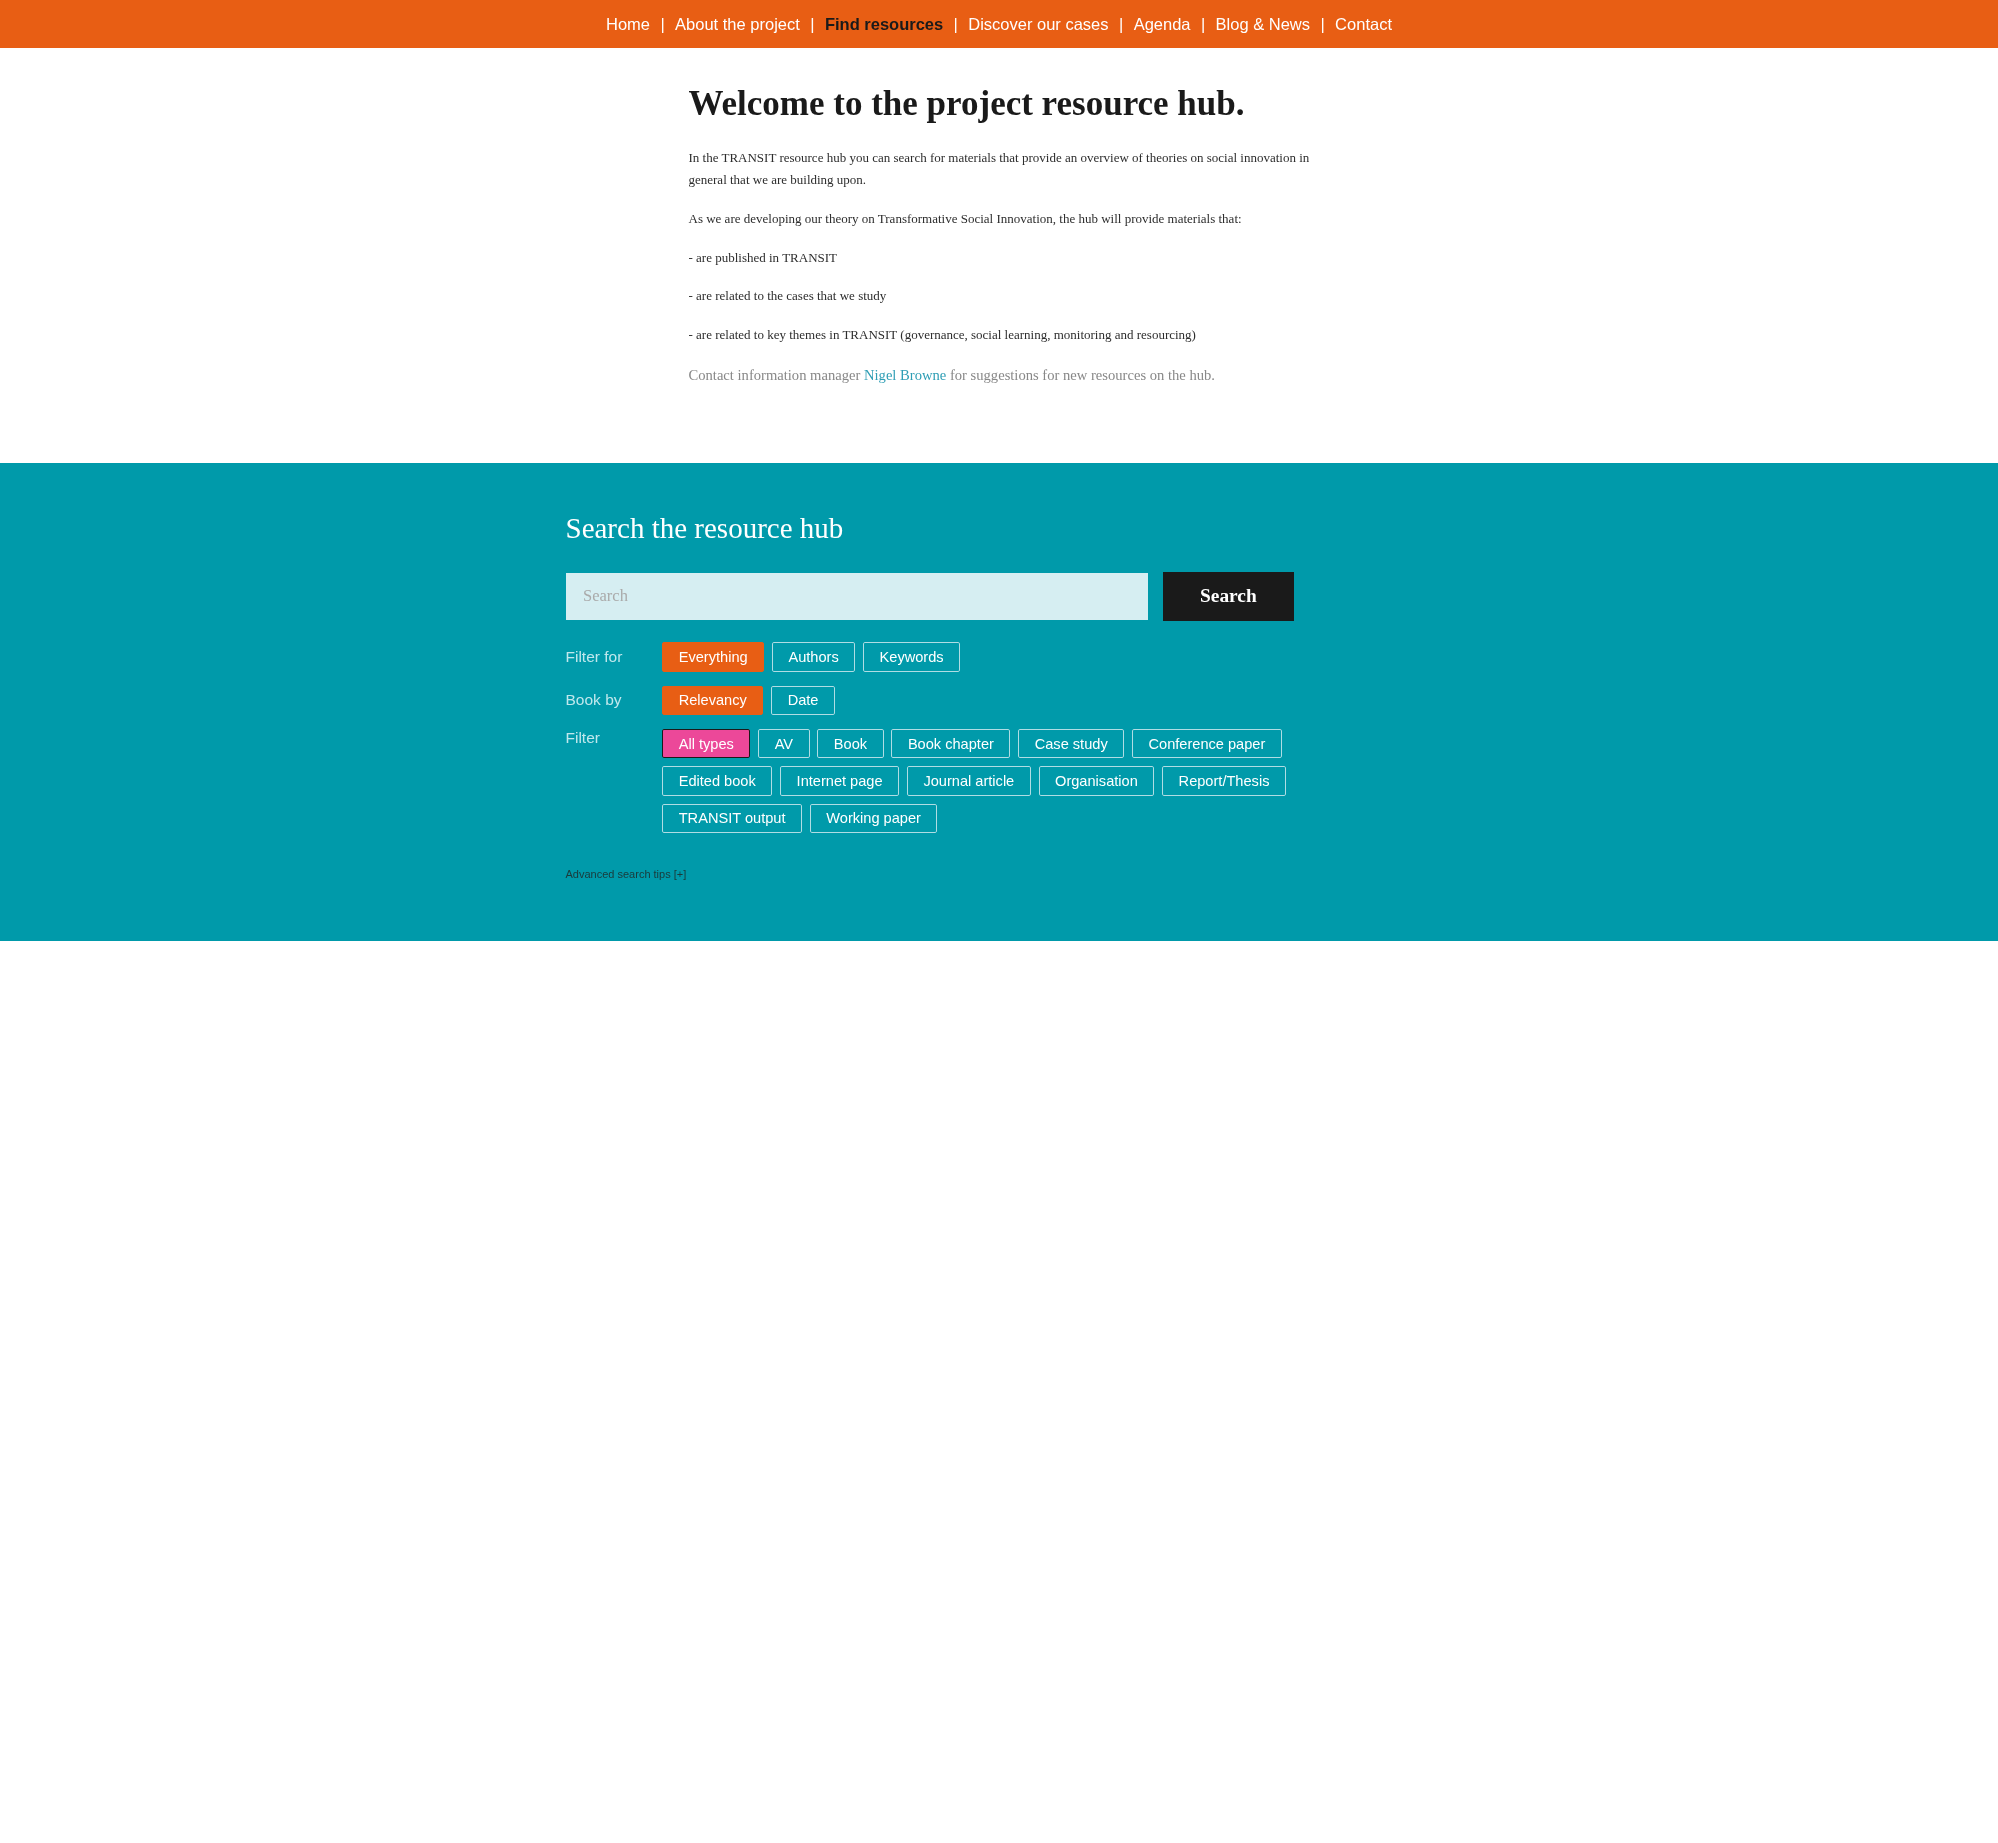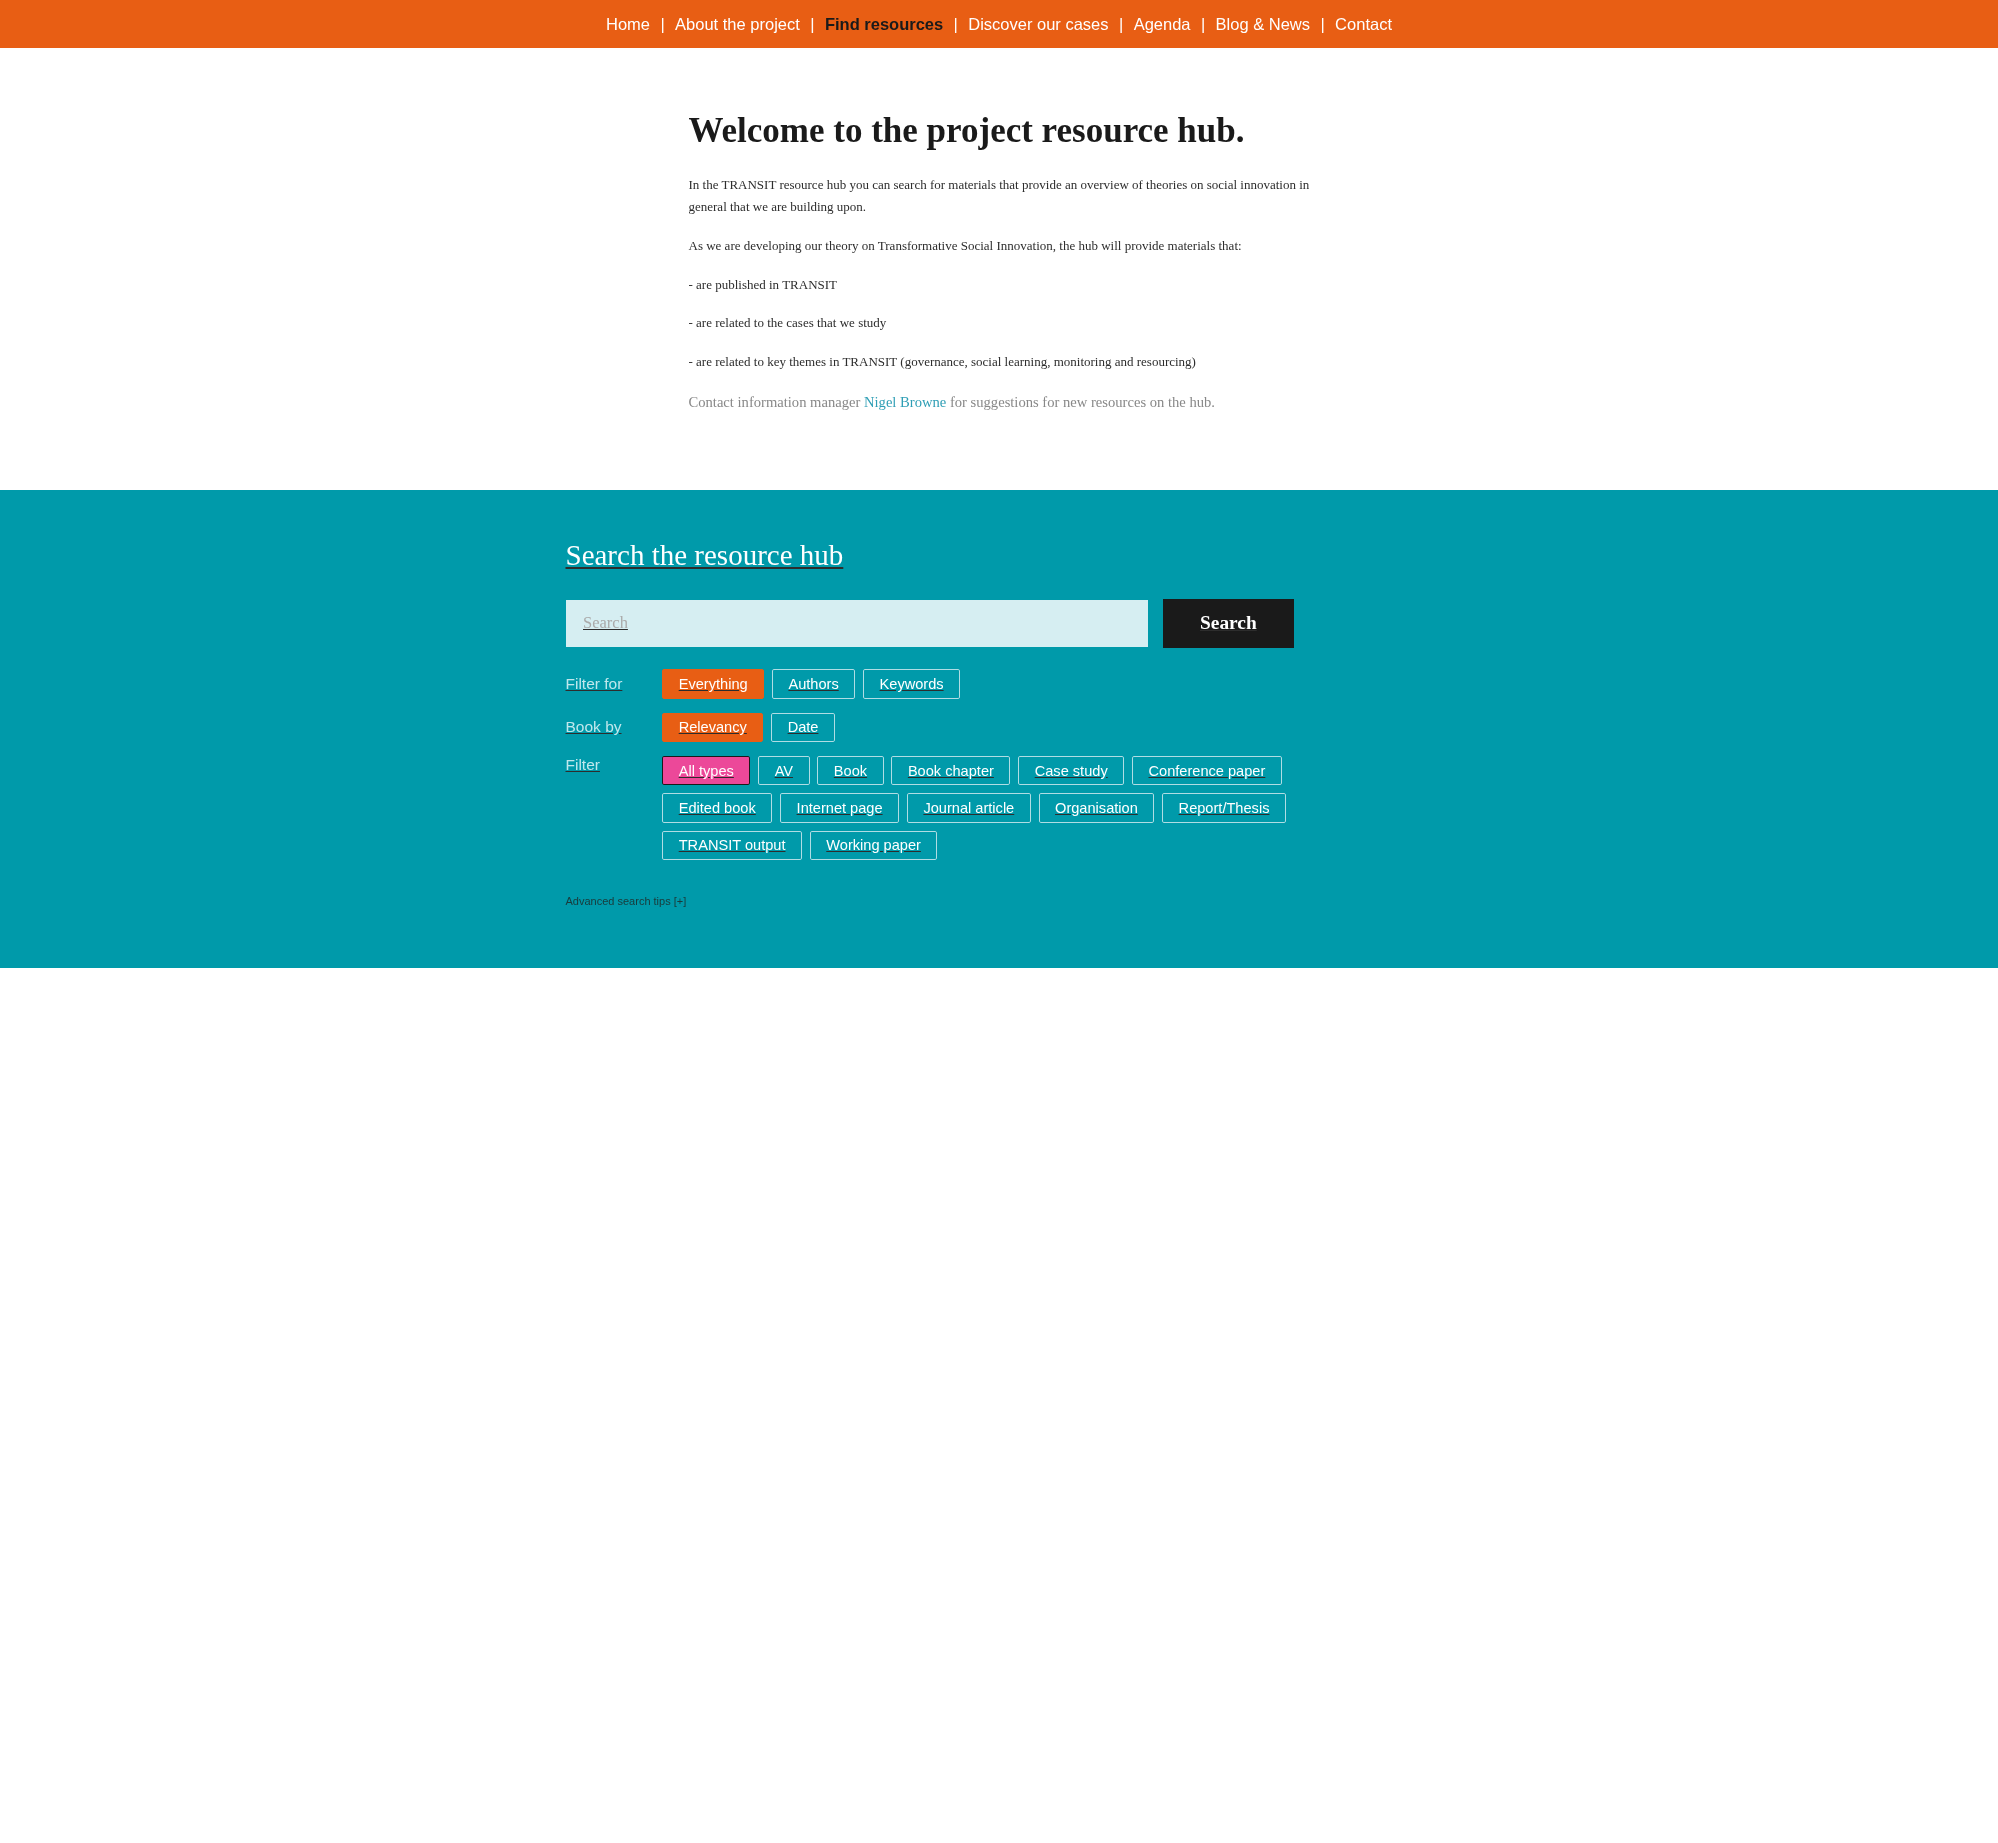--- a/index.html
+++ b/index.html
@@ -39,21 +39,21 @@
     nav a.active {
       font-weight: bold;
       color: #1a1a1a;
       text-decoration: none;
     }
 
     
     .hero-section {
       max-width: 679px;
       margin: 0 auto;
-      padding: 63px 29px 58px 29px;
+      padding: 36px 29px 58px 29px;
     }
 
     .hero-section h1 {
       font-size: 35px;
       font-weight: bold;
       color: #1a1a1a;
       margin-bottom: 23px;
       font-family: Georgia, serif;
     }
 
@@ -81,21 +81,20 @@
 
     .hero-section .contact-note a {
       color: #2e9eb5;
       text-decoration: none;
     }
 
     
     .search-section {
       background-color: #009aaa;
       padding: 49px 23px 58px 29px;
-      text-decoration: underline;
     }
 
     .search-inner {
       max-width: 873px;
       margin: 0 auto;
     }
 
     .search-inner h2 {
       font-size: 29px;
       color: #ffffff;

